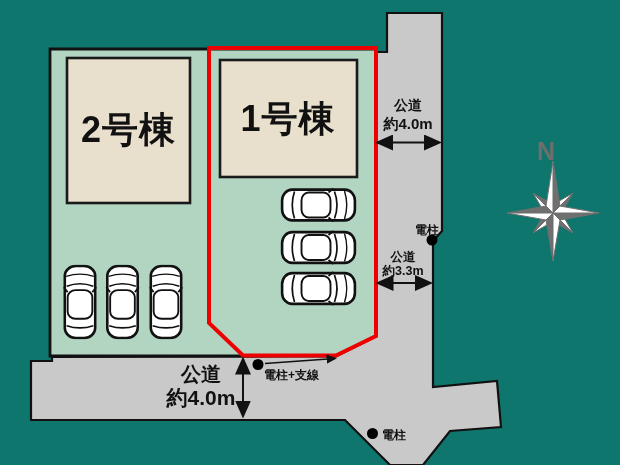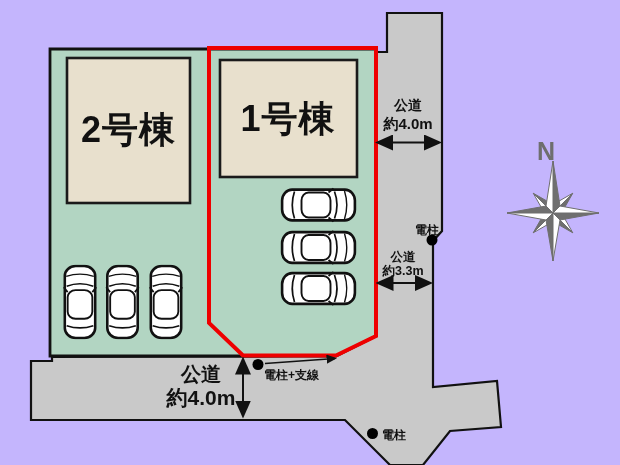--- a/index.html
+++ b/index.html
@@ -1,17 +1,17 @@
 <!DOCTYPE html>
 <html><head>
 <meta charset="utf-8">
 <style>
   html,body{margin:0;padding:0;background:#fff;}
   .stage{
-    position:relative;width:620px;height:465px;background:#c4b5fd;overflow:hidden;
+    position:relative;width:620px;height:465px;background:#0f766e;overflow:hidden;
     font-family:"Liberation Sans","DejaVu Sans",sans-serif;
   }
   svg{display:block}
   text{font-family:"Liberation Sans","DejaVu Sans",sans-serif;fill:#111;}
   .bldg-label{font-size:36px;font-weight:600;letter-spacing:1px;}
   .dim-lg{font-size:20px;font-weight:600;}
   .dim-lg2{font-size:21px;font-weight:600;}
   .dim-md{font-size:14px;font-weight:600;}
   .dim-md2{font-size:15px;font-weight:600;}
   .dim-sm{font-size:12.5px;font-weight:600;}

